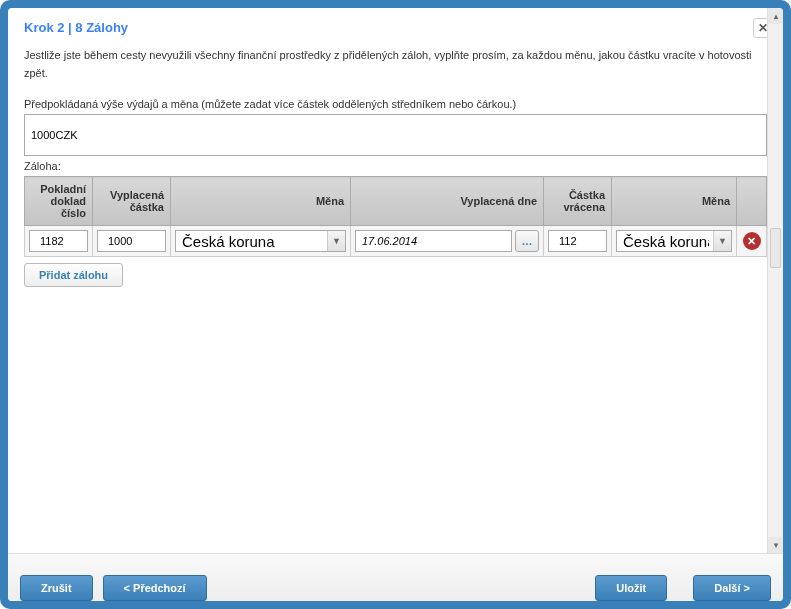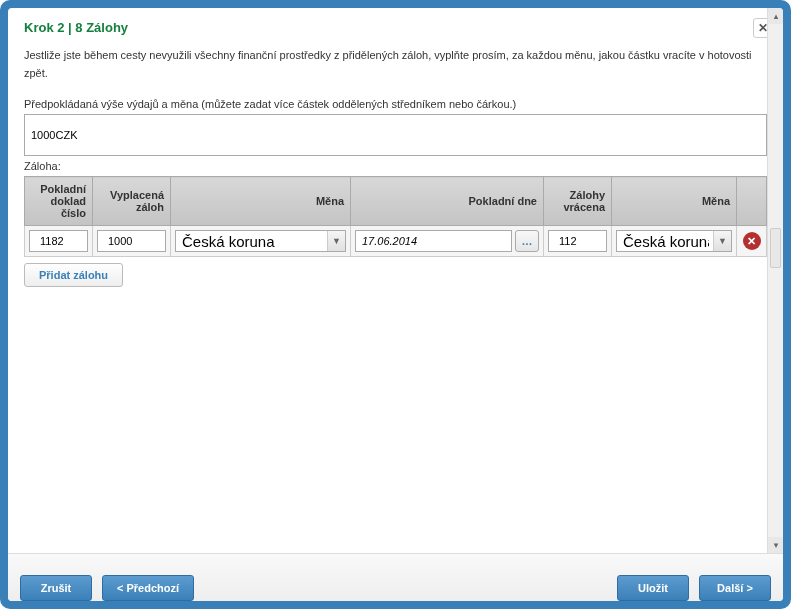--- a/index.html
+++ b/index.html
@@ -47,21 +47,21 @@
 }
 .scroll-up, .scroll-down {
   position: absolute; left: 0; width: 16px; height: 16px;
   background: #e8e8e8; display: flex; align-items: center; justify-content: center;
   font-size: 9px; color: #666;
 }
 .scroll-up { top: 0; }
 .scroll-down { bottom: 0; }
 .scroll-thumb { position: absolute; left: 2px; right: 2px; top: 220px; height: 40px; background: #e8e8e8; border: 1px solid #ccc; border-radius: 2px; }
 
-h2 { font-size: 13px; font-weight: bold; margin-bottom: 12px; color: #15803d; }
+h2 { font-size: 13px; font-weight: bold; margin-bottom: 12px; color: #3b82f6; }
 .desc { margin-bottom: 16px; line-height: 1.6; color: #333; }
 
 .label { margin-bottom: 4px; color: #333; }
 .text-input {
   width: 100%; height: 22px;
   border: 1px solid #aaa; padding: 20px 6px;
   font-family: inherit; font-size: 11px;
   margin-bottom: 4px;
 }
 
@@ -140,24 +140,24 @@
 }
 
 .footer {
   height: 48px;
   background: linear-gradient(to bottom, #f9f9f9, #eeeeee);
   border-top: 1px solid #ddd;
   display: flex; align-items: center;
   padding: 0 12px;
 }
 .footer-left { display: flex; gap: 10px; }
-.footer-right { margin-left: auto; display: flex; gap: 10px; }
+.footer-right { margin-left: auto; display: flex; gap: 26px; }
 
 .btn {
-  padding: 6px 14px;
+  padding: 6px 20px;
   border: 1px solid #2d6da4;
   border-radius: 3px;
   background: linear-gradient(to bottom, #5d9ccf, #3a80b8);
   color: #fff; font-weight: bold; font-size: 11px;
   cursor: pointer; min-width: 72px;  margin-top: 20px;
 }
 </style>
 </head>
 <body>
 
@@ -177,24 +177,24 @@
       <div class="label">Předpokládaná výše výdajů a měna (můžete zadat více částek oddělených středníkem nebo čárkou.)</div>
       <input class="text-input" value="1000CZK" style="">
 
       <div class="label">Záloha:</div>
 
       <div class="grid-wrap">
         <table>
           <thead>
             <tr>
               <th style="width:68px">Pokladní doklad číslo</th>
-              <th style="width:78px">Vyplacená záloh</th>
+              <th style="width:78px">Vyplacená částka</th>
               <th style="width:180px">Měna</th>
-              <th style="width:118px">Pokladní dne</th>
-              <th style="width:68px">Zálohy vrácena</th>
+              <th style="width:118px">Vyplacená dne</th>
+              <th style="width:68px">Částka vrácena</th>
               <th>Měna</th>
               <th style="width:30px"></th>
             </tr>
           </thead>
           <tbody>
             <tr>
               <td><input class="cell-input" value="1182" style=""></td>
               <td><input class="cell-input" value="1000" style=""></td>
               <td>
                 <div class="select-wrap">

